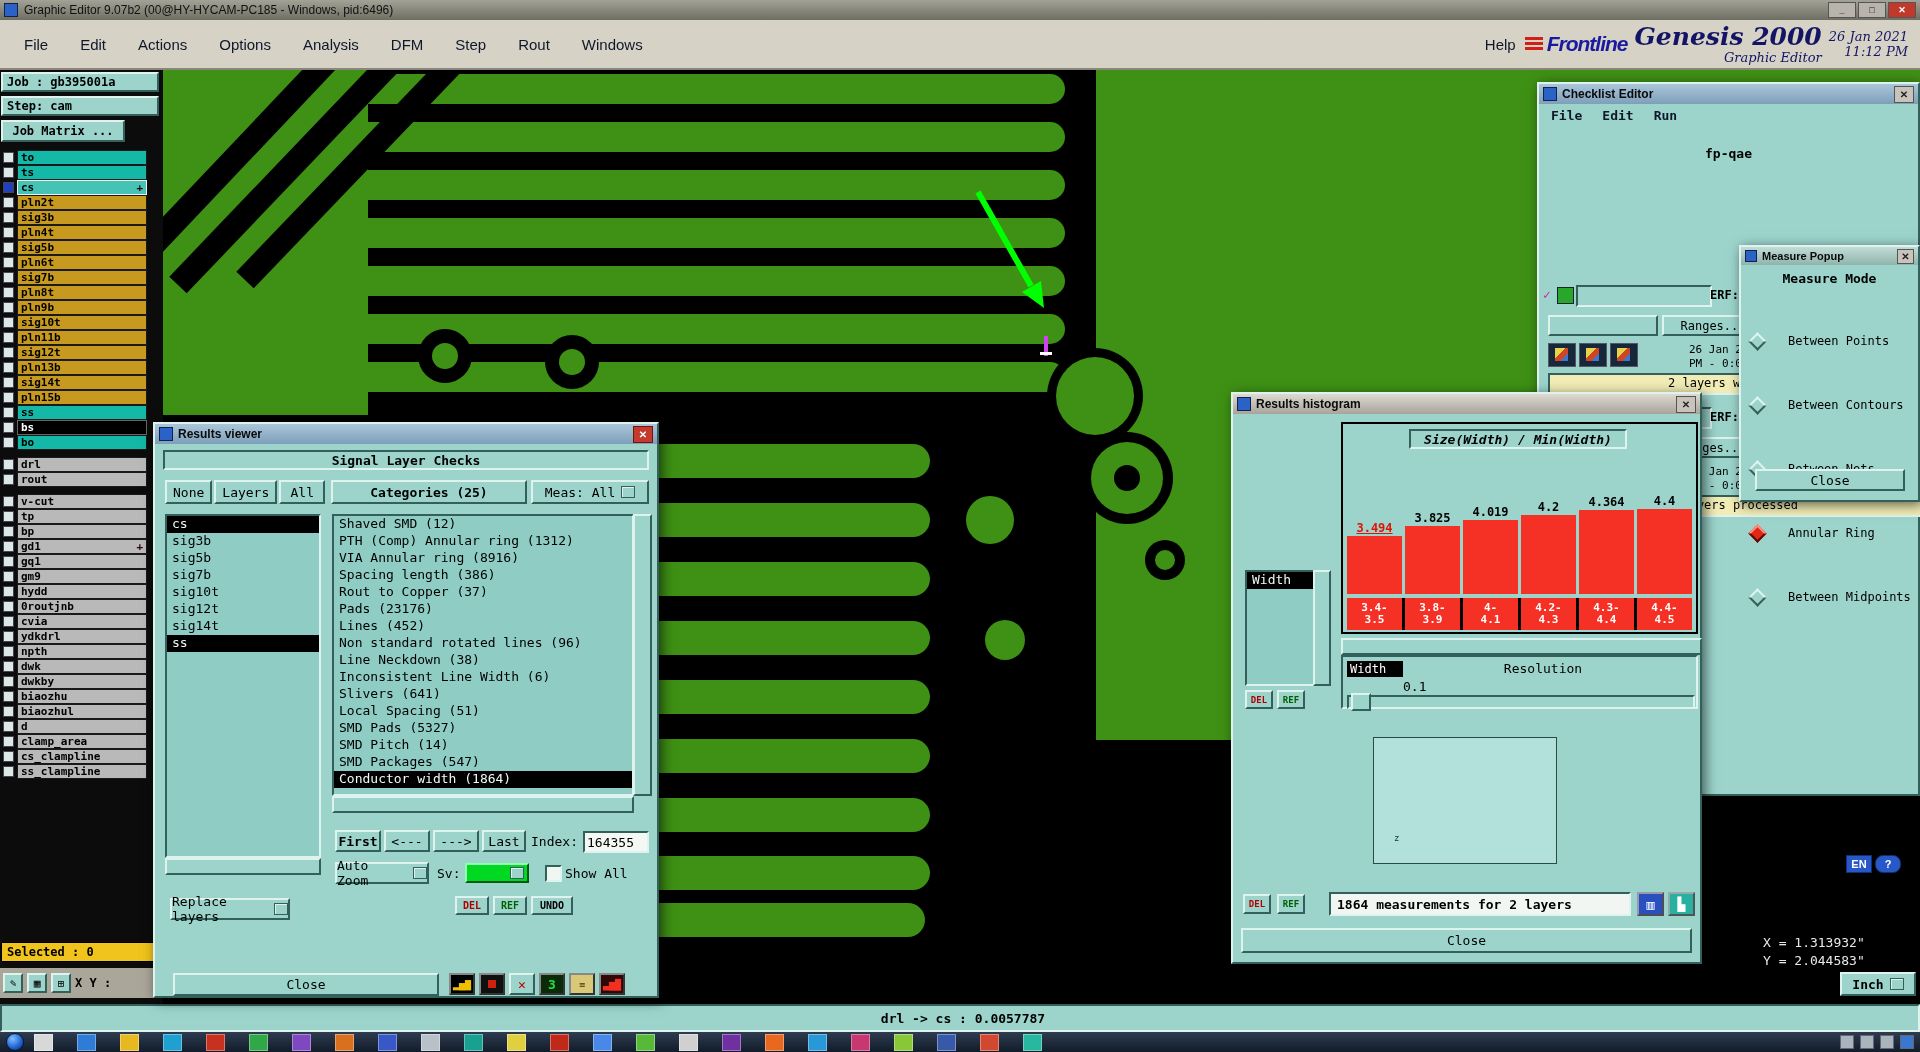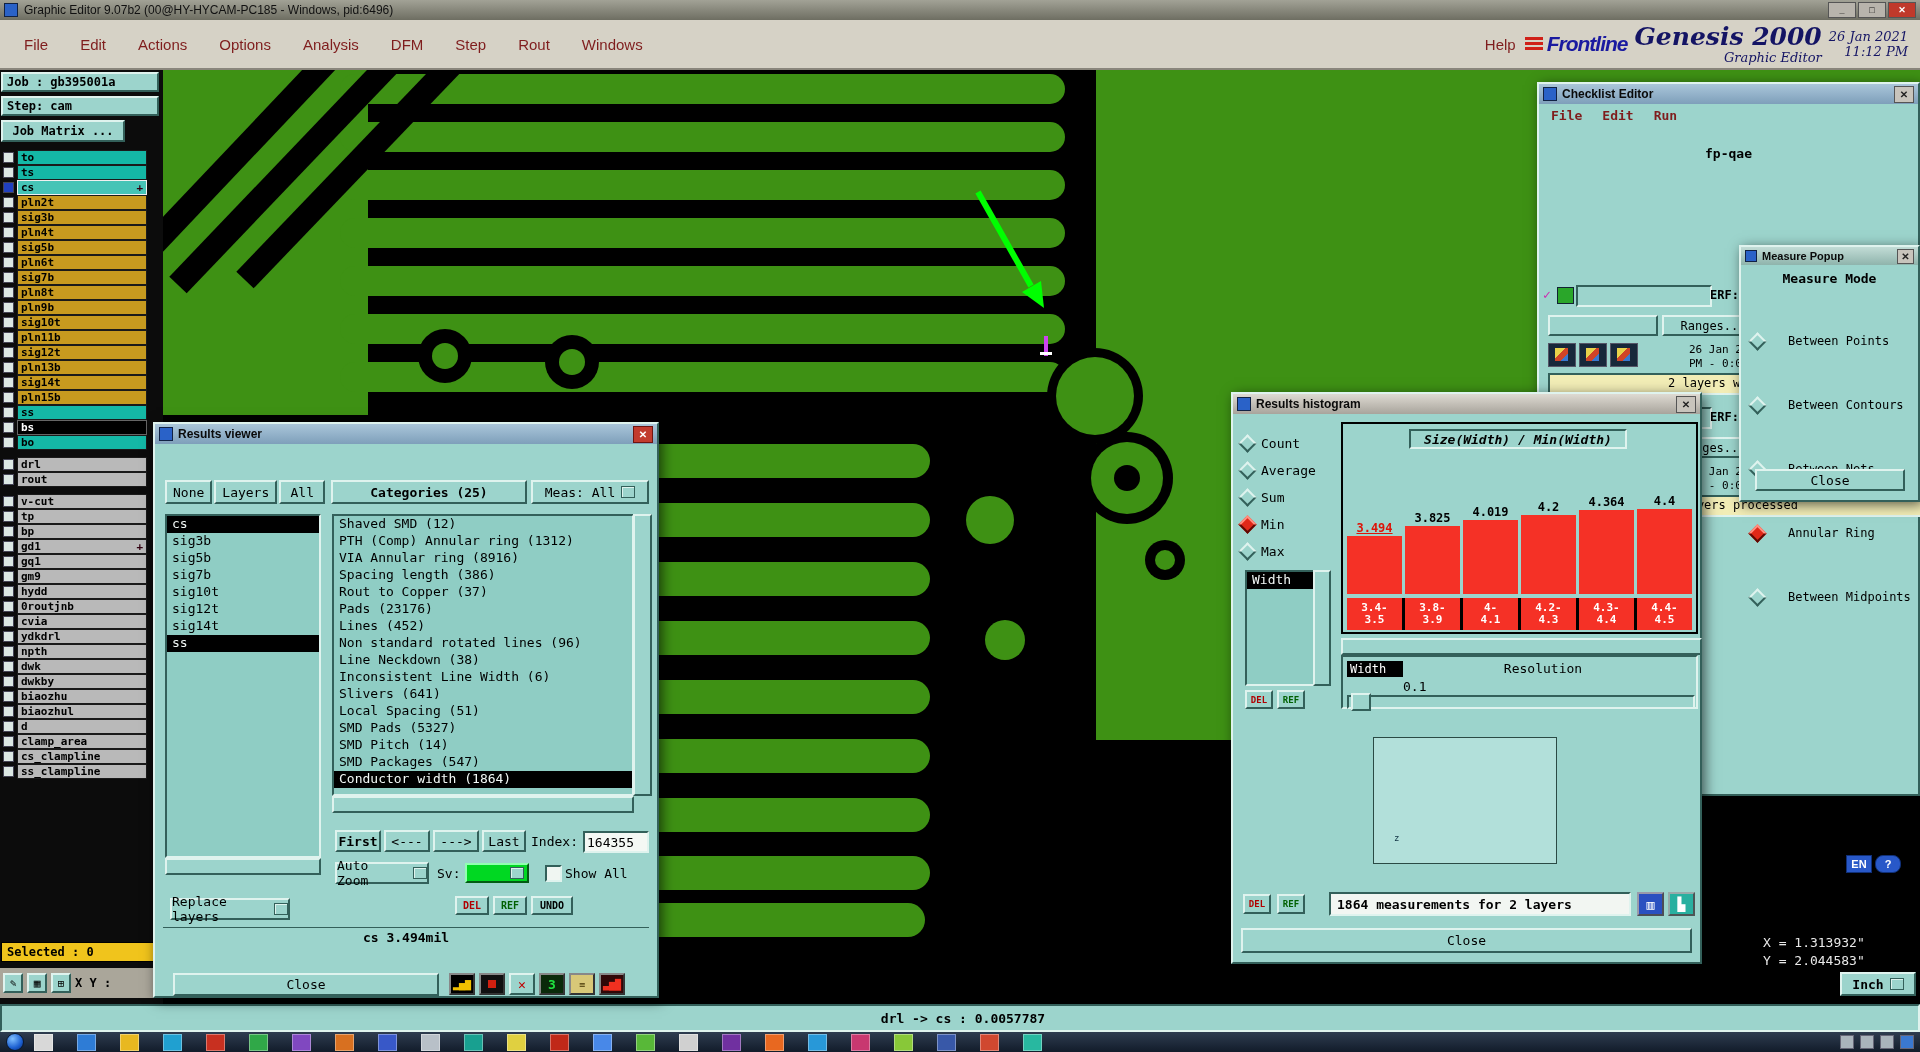--- a/index.html
+++ b/index.html
@@ -17,21 +17,21 @@
   .tb-teal{background:linear-gradient(180deg,#c2dcd6,#8fb4ac);}
   .wicon{width:12px;height:12px;background:#2a62c8;border:1px solid #112244;flex:none;}
   .xbtn{margin-left:auto;width:18px;height:15px;display:flex;align-items:center;justify-content:center;font:bold 10px "Liberation Sans",sans-serif;background:#c8c4bc;border:1px solid #555;color:#222;}
   .xbtn.red{background:#c23b2e;color:#fff;border-color:#6e1510;}
   .ddn{width:12px;height:10px;background:#9cd4cc;border:1px solid #33605a;box-shadow:inset 1px 1px #dff3ee;margin-left:6px;flex:none;}
   
   #apptitle{left:0;top:0;width:1920px;height:20px;background:linear-gradient(#a2a296,#6e6e62);display:flex;align-items:center;gap:6px;padding:0 4px;box-sizing:border-box;font:12px "Liberation Sans",sans-serif;color:#111;}
   .winbtn{width:26px;height:14px;background:#b8b4ac;border:1px solid #555;display:flex;align-items:center;justify-content:center;font:bold 9px sans-serif;}
   .winbtn.red{background:#c0392b;color:#fff;}
   #menubar{left:0;top:20px;width:1920px;height:50px;background:#d6d2c6;border-bottom:2px solid #8a867c;display:flex;align-items:center;box-sizing:border-box;}
-  .menu-item{font:15px "Liberation Sans",sans-serif;color:#7f1d1d;padding:4px 2px;}
+  .menu-item{font:15px "Liberation Sans",sans-serif;color:#0f172a;padding:4px 2px;}
   .flines{width:18px;height:15px;background:repeating-linear-gradient(#d02018 0 3px,rgba(0,0,0,0) 3px 5px);display:inline-block;margin-right:4px;}
   .flogo{font:bold italic 21px "Liberation Sans",sans-serif;color:#1a1aa0;letter-spacing:-1px;}
   .gen{font:bold italic 25px "DejaVu Serif",serif;color:#141464;line-height:26px;}
   .gsub{font:italic 13px "DejaVu Serif",serif;color:#141464;text-align:right;}
   .bdt{font:italic 13px "DejaVu Serif",serif;color:#141464;text-align:right;line-height:15px;padding-right:4px;}
   
   #sidebar{left:0;top:70px;width:163px;height:934px;background:#0c0c0c;z-index:5;}
   .lrow{height:15px;display:flex;align-items:center;gap:3px;padding-left:3px;}
   .lrow.gap{margin-top:7px;}
   .lcb{width:9px;height:9px;background:#dce8e4;border:1px solid #445;flex:none;}
@@ -389,20 +389,21 @@
   <div class="a s3 mono" style="left:0;top:1004px;width:1920px;height:28px;display:flex;align-items:center;justify-content:center;font:bold 13px 'DejaVu Sans Mono',monospace;z-index:6;box-sizing:border-box;padding-left:6px;">
     <span>drl -&gt; cs : 0.0057787</span>
   </div>
 
   <div class="a win t3" style="left:153px;top:422px;width:506px;height:576px;z-index:10;">
     <div class="tb tb-blue">
       <span class="wicon"></span>
       <span>Results viewer</span>
       <span class="xbtn red">✕</span>
     </div>
+    <div class="a s3 mono" style="left:8px;top:26px;width:486px;height:20px;display:flex;align-items:center;justify-content:center;font-weight:bold;font-size:13px;box-sizing:border-box;">Signal Layer Checks</div>
     <div class="a" style="left:10px;top:56px;display:flex;gap:2px;">
 
     <span class="btn t3 fbtn" style="min-width:46px;padding:0 6px;">None</span>
         <span class="btn t3 fbtn" style="min-width:46px;padding:0 6px;">Layers</span>
         <span class="btn t3 fbtn" style="min-width:46px;padding:0 6px;">All</span>
       </div>
     <span class="a btn t3" style="left:176px;top:56px;width:196px;height:24px;font-weight:bold;">Categories (25)</span>
     <span class="a btn t3" style="left:376px;top:56px;width:118px;height:24px;">
       <span>Meas:</span>&nbsp;<span>All</span>
       <span class="ddn"></span>
@@ -456,21 +457,20 @@
       </span>
     <span class="a" style="left:390px;top:441px;width:13px;height:13px;background:#f0f6f2;border:2px solid;border-color:#33605a #dff3ee #dff3ee #33605a;"></span>
     <span class="a mono" style="left:410px;top:442px;font:13px 'DejaVu Sans Mono',monospace;">Show All</span>
     <span class="a btn t3" style="left:15px;top:474px;width:120px;height:22px;">
         <span>Replace layers</span>
         <span class="ddn"></span>
       </span>
     <span class="a btn t3" style="left:300px;top:472px;width:34px;height:19px;color:#b00000;font-size:10px;font-weight:bold;">DEL</span>
     <span class="a btn t3" style="left:338px;top:472px;width:34px;height:19px;color:#006000;font-size:10px;font-weight:bold;">REF</span>
     <span class="a btn t3" style="left:376px;top:472px;width:42px;height:19px;font-size:10px;font-weight:bold;">UNDO</span>
-    <div class="a mono" style="left:8px;top:503px;width:486px;height:18px;display:flex;align-items:center;justify-content:center;font:bold 13px 'DejaVu Sans Mono',monospace;border-top:1px solid #33605a;">cs 3.494mil</div>
     <span class="a btn t3" style="left:18px;top:549px;width:266px;height:23px;">Close</span>
     <span class="a btn" style="left:294px;top:549px;width:26px;height:22px;background:#000;color:#f0c000;font-size:10px;border:2px outset #888;">▂▅▇</span>
     <span class="a btn" style="left:324px;top:549px;width:26px;height:22px;background:#101010;border:2px outset #888;">
         <span style="width:8px;height:8px;background:#d02010;"></span>
       </span>
     <span class="a btn t3" style="left:354px;top:549px;width:26px;height:22px;color:#c00000;font-weight:bold;">✕</span>
     <span class="a btn" style="left:384px;top:549px;width:26px;height:22px;background:#0a2a0a;color:#20e040;border:2px outset #888;font-weight:bold;">3</span>
     <span class="a btn" style="left:414px;top:549px;width:26px;height:22px;background:#d8c878;color:#403000;border:2px outset #888;font-size:10px;">≡</span>
     <span class="a btn" style="left:444px;top:549px;width:26px;height:22px;background:#300808;color:#f03020;border:2px outset #888;font-size:10px;">▃▆█</span>
   </div>
@@ -545,43 +545,20 @@
       </div>
     <span class="a btn t3" style="left:9px;top:684px;width:112px;height:23px;">Close</span>
   </div>
 
   <div class="a win t3" style="left:1231px;top:392px;width:471px;height:572px;z-index:20;">
     <div class="tb tb-gray">
       <span class="wicon"></span>
       <span>Results histogram</span>
       <span class="xbtn">✕</span>
     </div>
-    <div class="a" style="left:8px;top:36px;width:98px;">
-
-    <div class="stat">
-        <span class="dia"></span>
-        <span>Count</span>
-      </div>
-        <div class="stat">
-        <span class="dia"></span>
-        <span>Average</span>
-      </div>
-        <div class="stat">
-        <span class="dia"></span>
-        <span>Sum</span>
-      </div>
-        <div class="stat selected">
-        <span class="dia"></span>
-        <span>Min</span>
-      </div>
-        <div class="stat">
-        <span class="dia"></span>
-        <span>Max</span>
-      </div>
-      </div>
     <div class="a s3 list" style="left:12px;top:176px;width:66px;height:112px;">
 
     <div class="lirow selected">Width</div>
       </div>
     <div class="a t3" style="left:80px;top:176px;width:14px;height:112px;"></div>
     <span class="a btn t3" style="left:12px;top:296px;width:28px;height:19px;color:#b00000;font-size:9px;font-weight:bold;">DEL</span>
     <span class="a btn t3" style="left:44px;top:296px;width:28px;height:19px;color:#006000;font-size:9px;font-weight:bold;">REF</span>
 
     <div class="a" style="left:108px;top:28px;width:357px;height:212px;border:2px solid #000;box-sizing:border-box;">
       <div class="a s3 mono" style="left:66px;top:5px;width:218px;height:20px;display:flex;align-items:center;justify-content:center;font:bold italic 13px 'DejaVu Sans Mono',monospace;box-sizing:border-box;">Size(Width) / Min(Width)</div>

